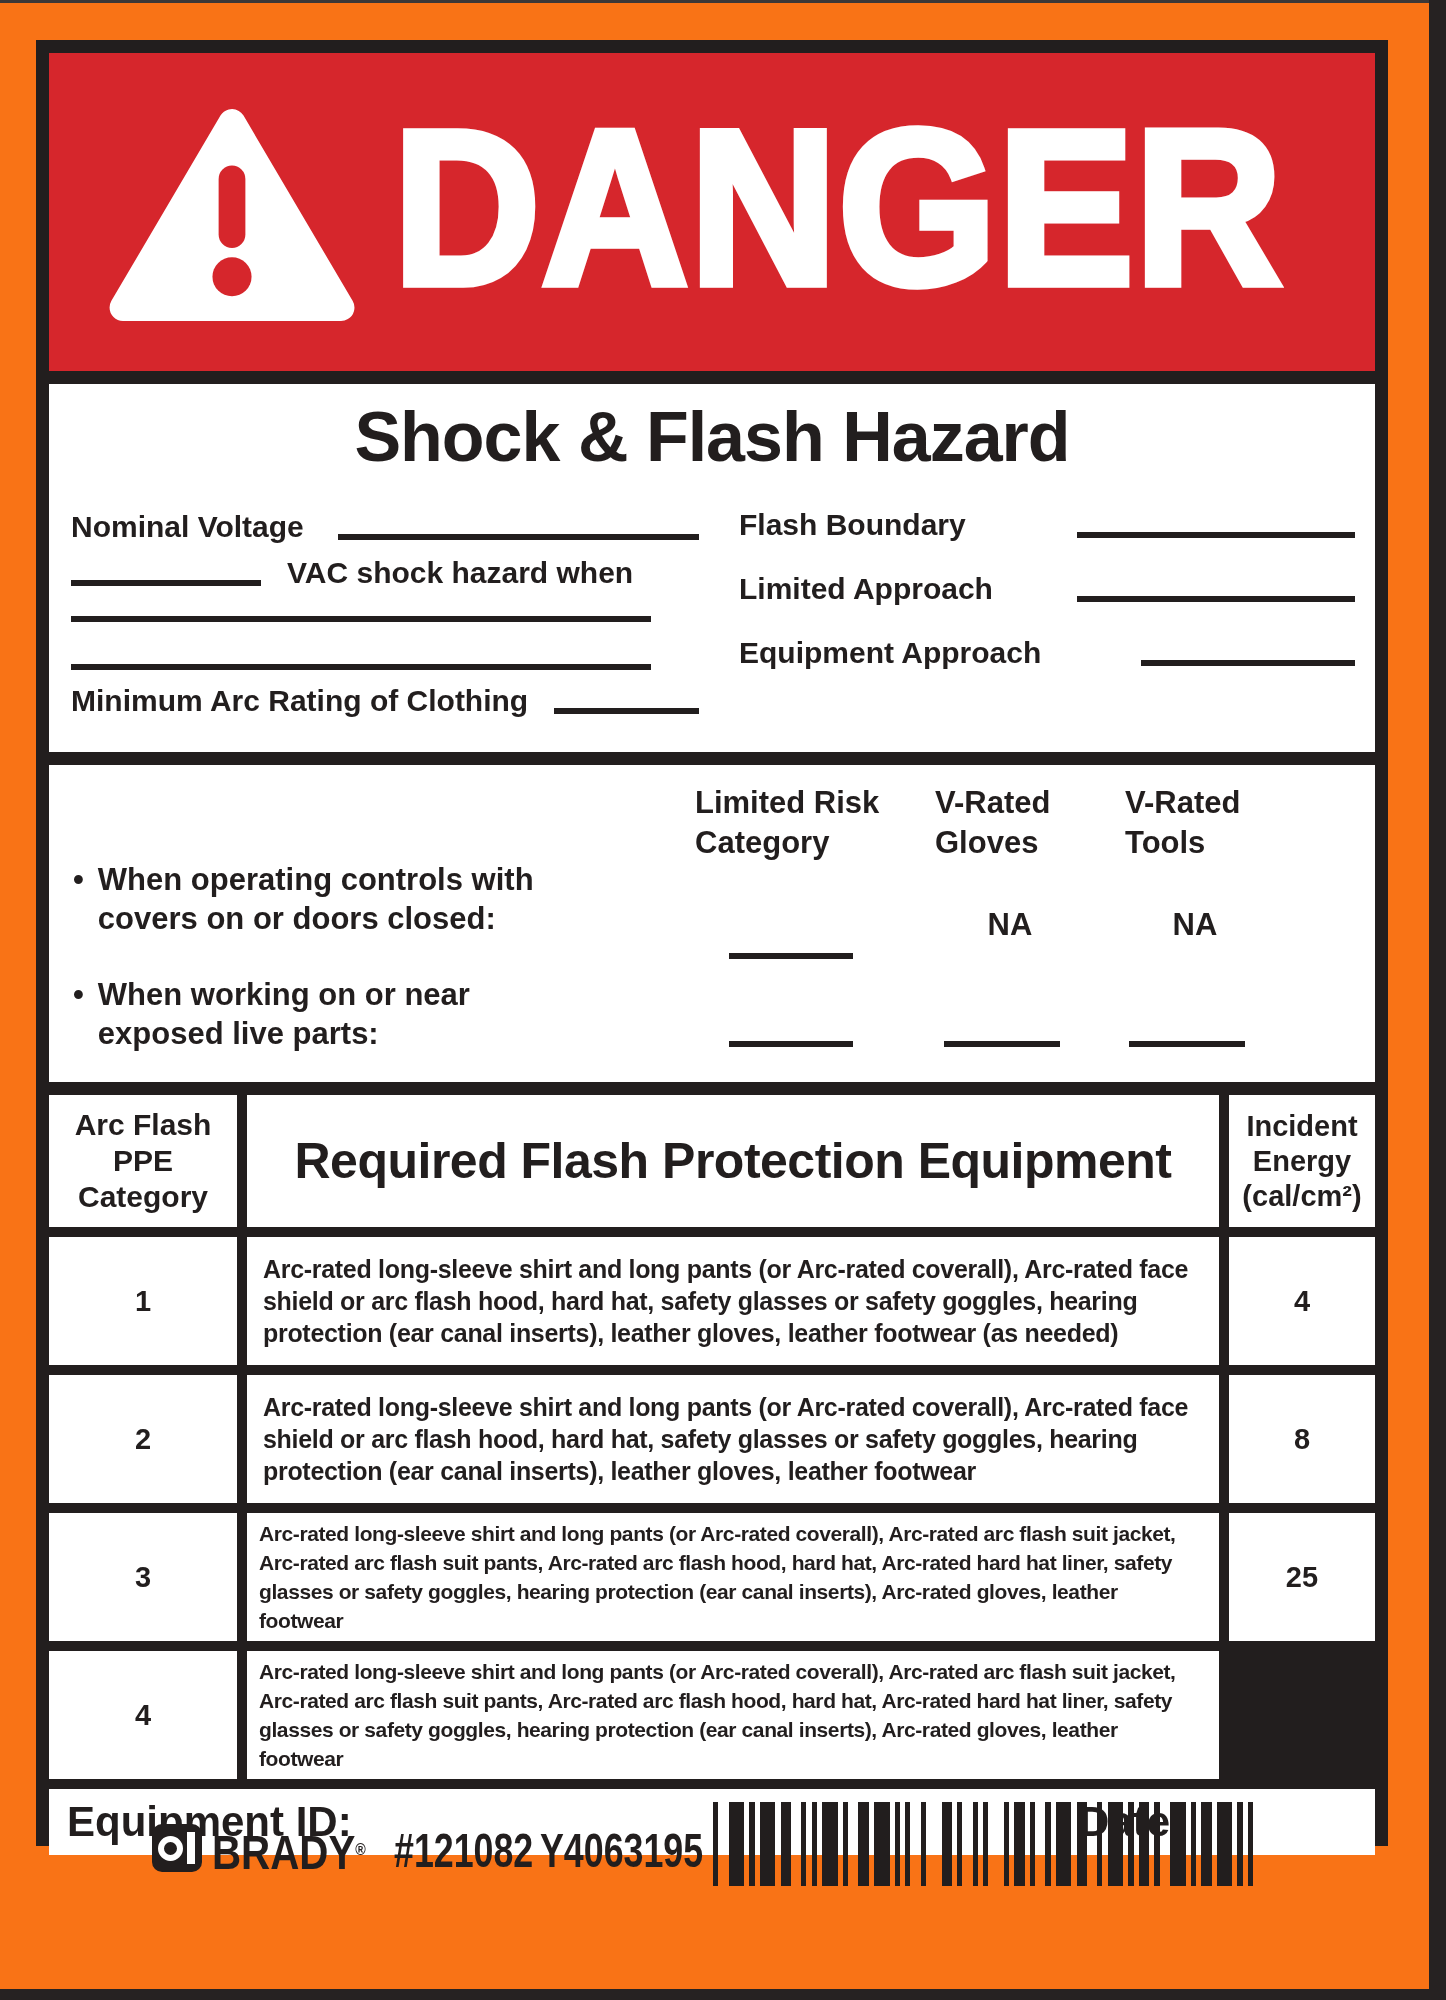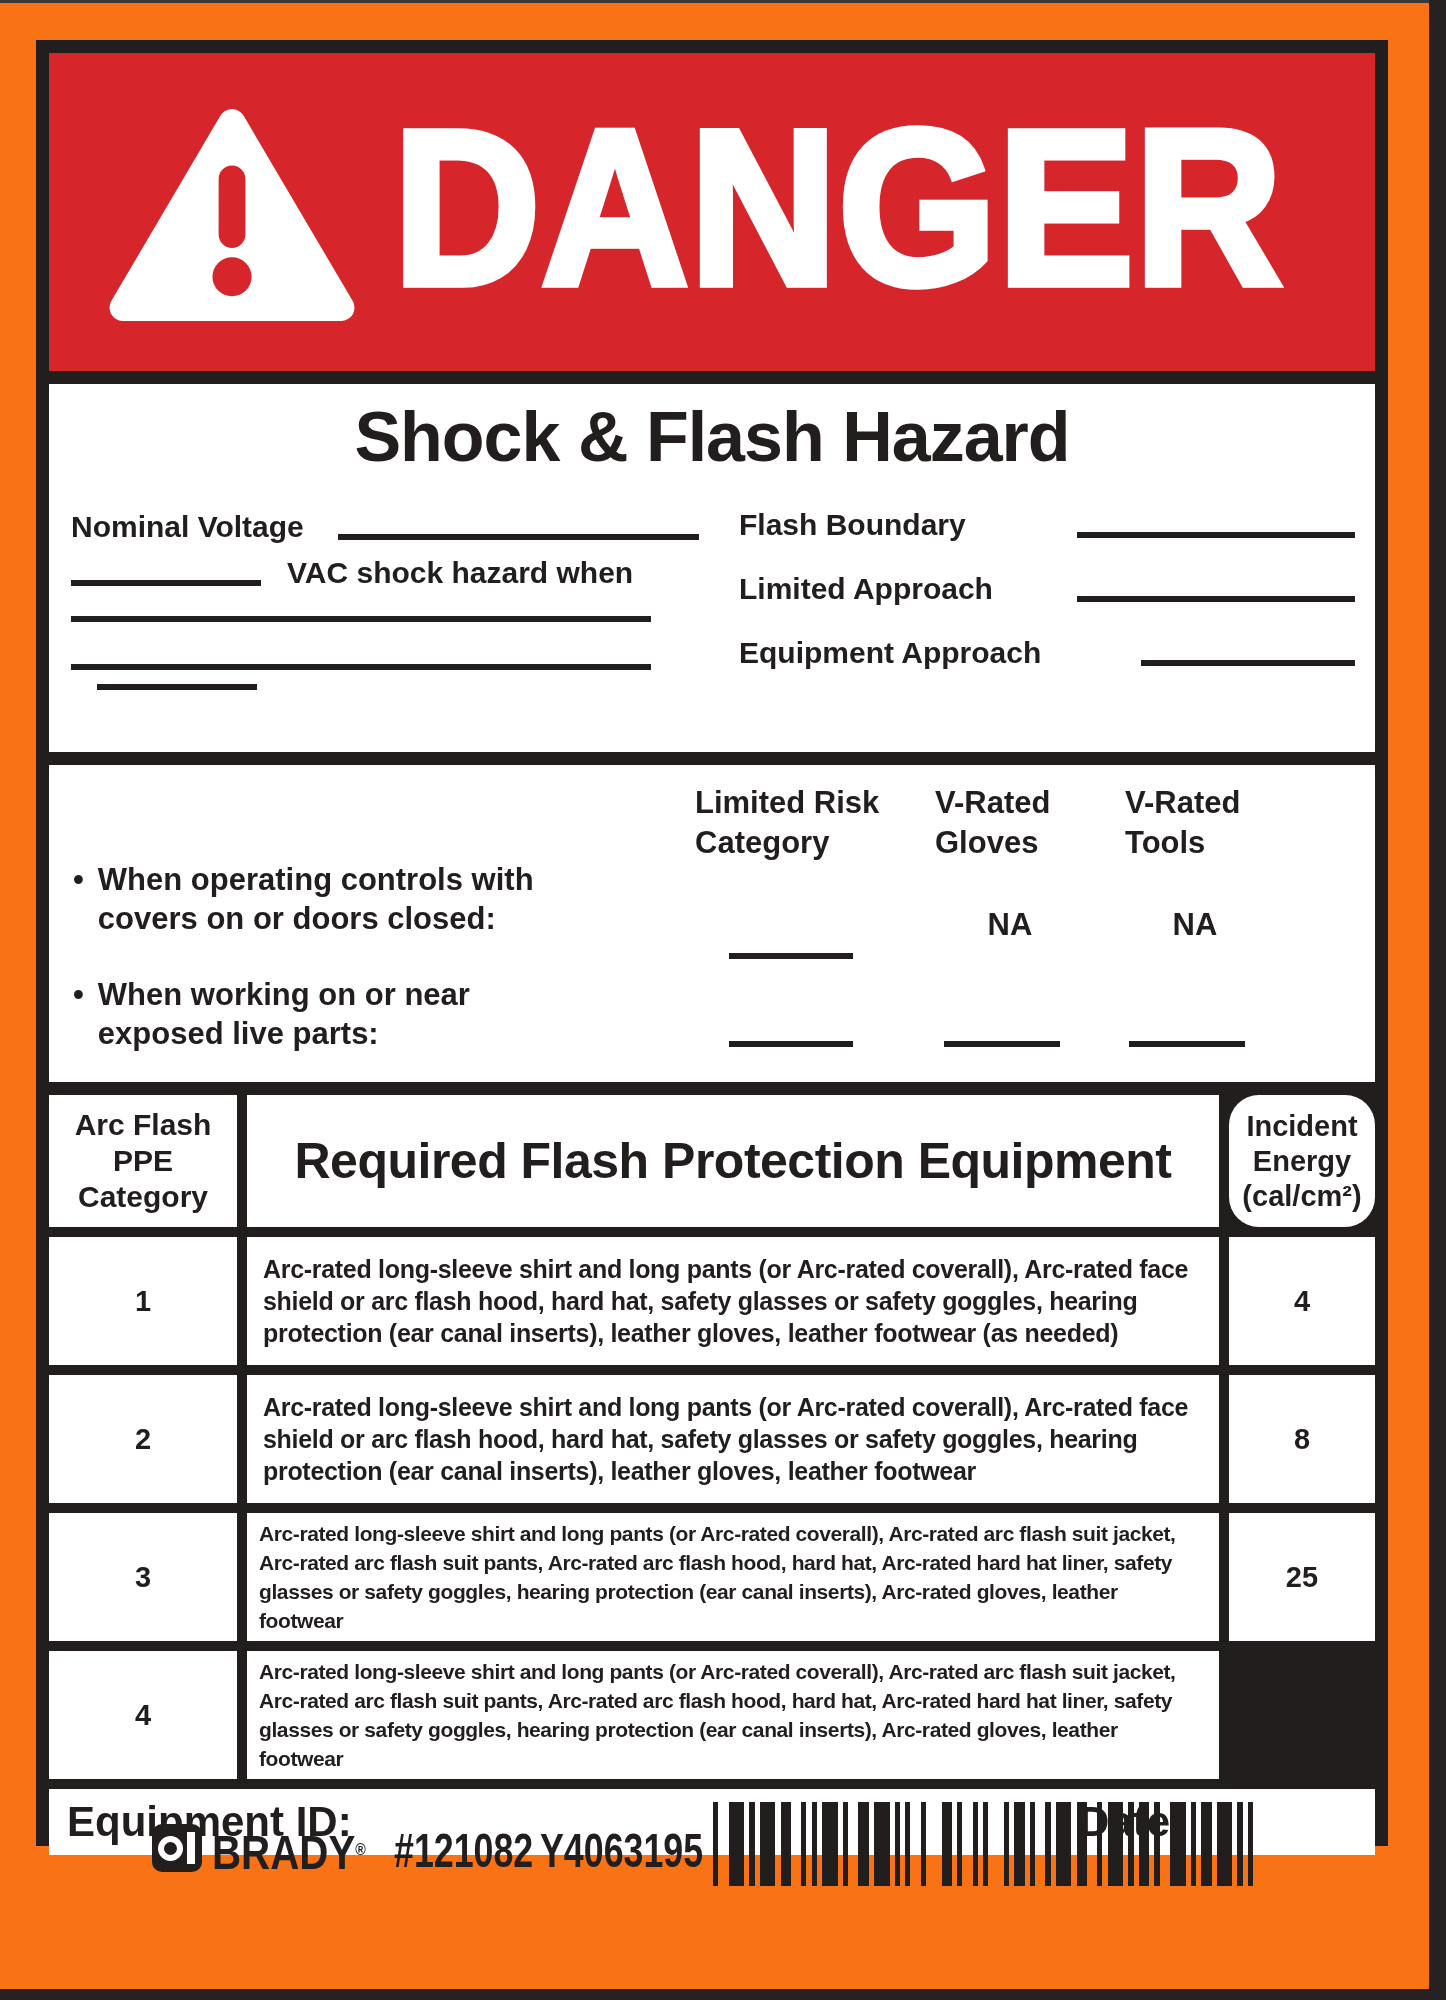--- a/index.html
+++ b/index.html
@@ -59,21 +59,21 @@
   .s2-line-b2-gloves{left:895px;top:276px;width:116px;}
   .s2-line-b2-tools{left:1080px;top:276px;width:116px;}
 
   
   .ppe-grid{flex:1;display:grid;grid-template-columns:188px 1fr 146px;
             grid-template-rows:132px 1fr 1fr 1fr 1fr 66px;gap:10px;background:#221e1e;}
   .cell{background:#fff;display:flex;align-items:center;justify-content:center;box-sizing:border-box;}
   .cell-c1h{font-size:30px;line-height:36px;text-align:center;padding:6px 14px;}
   .cell-c1h > div{width:150px;}
   .cell-c2h{font-size:50px;letter-spacing:-0.5px;text-align:center;}
-  .cell-c3h{font-size:29px;line-height:35px;text-align:center;padding:0 2px;border-radius:30px;}
+  .cell-c3h{font-size:29px;line-height:35px;text-align:center;padding:0 2px;}
   .cell-c3h > div{width:132px;}
   .cell-num{font-size:29px;}
   .cell-eq{justify-content:flex-start;text-align:left;padding:6px 16px;font-size:25px;line-height:32px;letter-spacing:-0.3px;}
   .cell-eq.small{font-size:21px;line-height:29px;letter-spacing:-0.4px;padding:6px 12px;}
   .cell-equiprow{grid-column:1 / -1;position:relative;justify-content:flex-start;font-size:42px;padding-left:18px;}
   .date-label{position:absolute;left:1030px;top:50%;transform:translateY(-50%);}
 
   
   .footer{position:absolute;left:0;top:1798px;width:100%;height:100px;}
   .brady-icon{position:absolute;left:152px;top:26px;width:50px;height:48px;background:#221e1e;border-radius:10px;}
@@ -114,20 +114,21 @@
         <span>Nominal Voltage</span>
         <span class="wline"></span>
       </div>
       <div class="s1-row s1-r2">
         <span class="wline"></span>
         <span>VAC shock hazard when</span>
       </div>
       <div class="s1-l3"></div>
       <div class="s1-l4"></div>
       <div class="s1-row s1-r5">
+        <span>Minimum Arc Rating of Clothing</span>
         <span class="wline"></span>
       </div>
 
       <div class="s1-row s1-rr1">
         <span>Flash Boundary</span>
         <span class="wline"></span>
       </div>
       <div class="s1-row s1-rr2">
         <span>Limited Approach</span>
         <span class="wline"></span>

